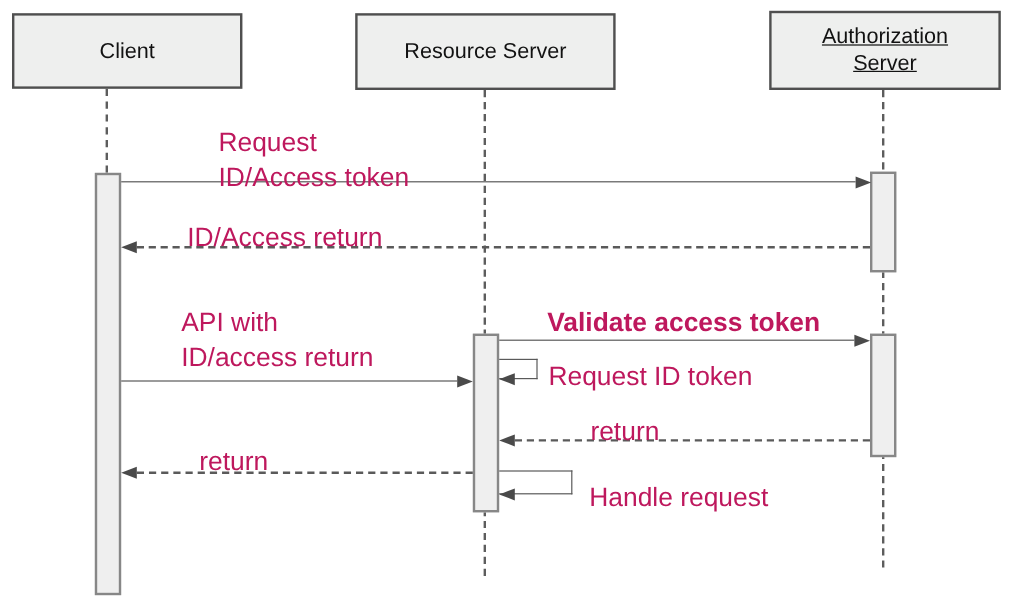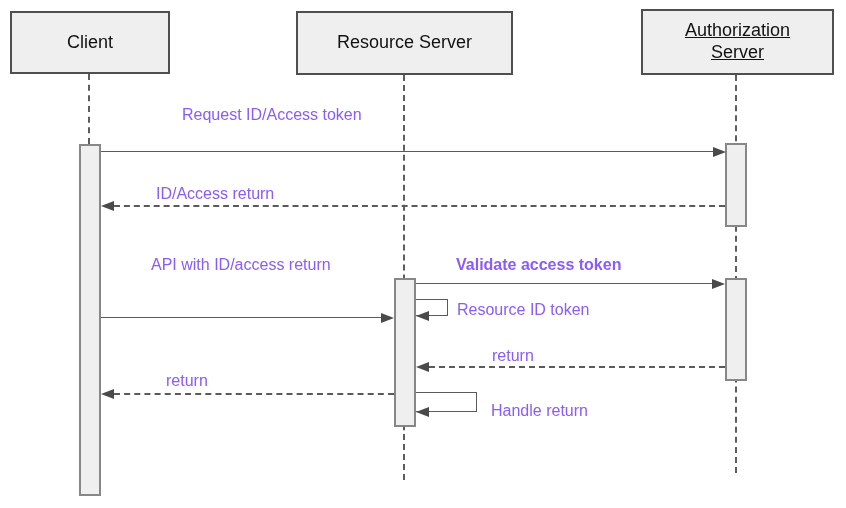--- a/index.html
+++ b/index.html
@@ -8,21 +8,21 @@
     font-family:"Liberation Sans", sans-serif; overflow:hidden;
   }
 
   
   .actor-box {
     position:absolute; box-sizing:border-box;
     background:#eeefee; border:2px solid #4f4f4f;
     display:flex; align-items:center; justify-content:center;
     font-size:18px; color:#121212; text-align:center; line-height:1.22;
   }
-  #actor-client   { left:10px;  top:11px; width:160px; height:63px; }
+  #actor-client   { left:10px;  top:11px; width:192px; height:63px; }
   #actor-resource { left:296px; top:11px; width:217px; height:64px; }
   #actor-auth     { left:641px; top:9px;  width:193px; height:66px;text-decoration:underline; }
   #actor-auth .actor-label { width:124px; }
 
   
   .lifeline { position:absolute; width:0; border-left:2px dashed #5d5d5d; }
   #lifeline-client   { left:88px;  top:74px; height:70px;  }
   #lifeline-resource { left:403px; top:75px; height:405px; }
   #lifeline-auth     { left:735px; top:75px; height:398px; }
 
@@ -44,21 +44,21 @@
   .ah { position:absolute; width:0; height:0;
         border-top:5px solid transparent; border-bottom:5px solid transparent; }
   .ah-right { border-left:13px solid #4a4a4a; }
   .ah-left  { border-right:13px solid #4a4a4a; }
 
   
   .loop { position:absolute; box-sizing:border-box;
           border:1px solid #5a5a5a; border-left:none; }
 
   
-  .msg-label { position:absolute; font-size:16px; color:#8b5cf6;
+  .msg-label { position:absolute; font-size:22px; color:#be185d;
                line-height:1.32; white-space:nowrap; }
   .msg-label.wrap { white-space:normal; width:180px; }
 
   #lbl-m1 { left:182px; top:104px; }
   #lbl-m2 { left:156px; top:183px; }
   #lbl-m3 { left:151px; top:254px; }
   #lbl-m4 { left:456px; top:254px;font-weight:bold; }
   #lbl-m5 { left:457px; top:299px; }
   #lbl-m6 { left:492px; top:345px; }
   #lbl-m7 { left:166px; top:370px; }
@@ -117,27 +117,27 @@
   <div class="ln" id="ln-m3"></div>
   <div class="ah ah-right" id="ah-m3"></div>
   <div class="msg-label wrap" id="lbl-m3">API with ID/access return</div>
 
   <div class="ln" id="ln-m4"></div>
   <div class="ah ah-right" id="ah-m4"></div>
   <div class="msg-label" id="lbl-m4">Validate access token</div>
 
   <div class="loop" id="loop-m5"></div>
   <div class="ah ah-left" id="ah-m5"></div>
-  <div class="msg-label" id="lbl-m5">Resource ID token</div>
+  <div class="msg-label" id="lbl-m5">Request ID token</div>
 
   <div class="ln ln-dashed" id="ln-m6"></div>
   <div class="ah ah-left" id="ah-m6"></div>
   <div class="msg-label" id="lbl-m6">return</div>
 
   <div class="ln ln-dashed" id="ln-m7"></div>
   <div class="ah ah-left" id="ah-m7"></div>
   <div class="msg-label" id="lbl-m7">return</div>
 
   <div class="loop" id="loop-m8"></div>
   <div class="ah ah-left" id="ah-m8"></div>
-  <div class="msg-label" id="lbl-m8">Handle return</div>
+  <div class="msg-label" id="lbl-m8">Handle request</div>
 
 </div>
 
 </body></html>

